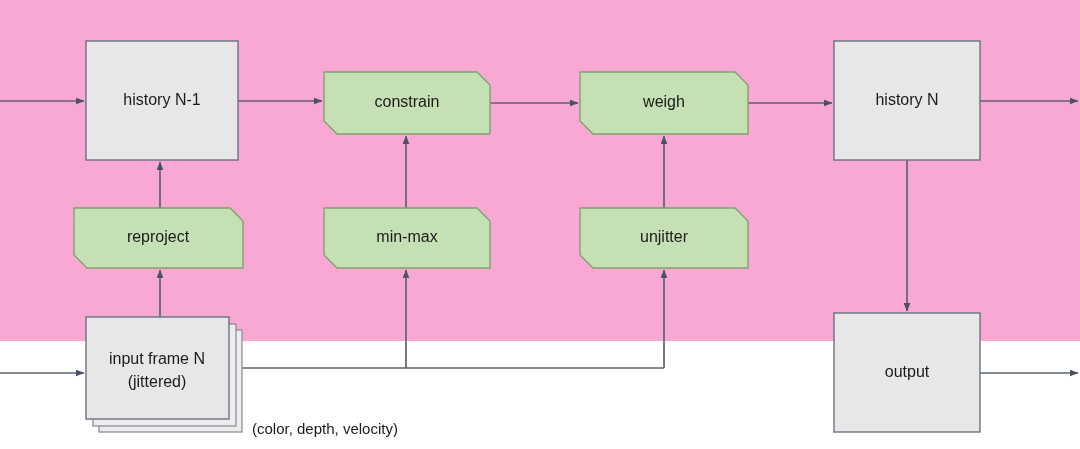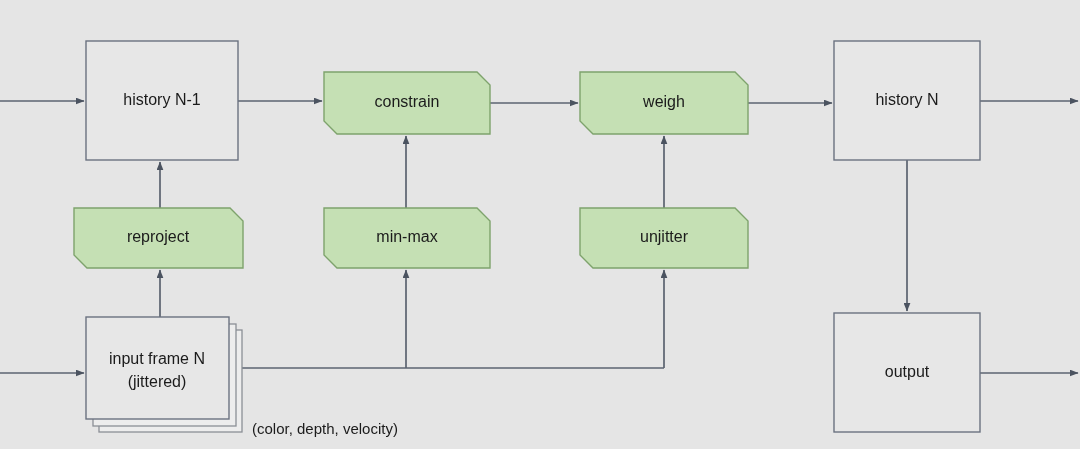--- a/index.html
+++ b/index.html
@@ -9,22 +9,22 @@
   }
   body {
     width: 1080px;
     height: 449px;
     font-family: "Liberation Sans", sans-serif;
     overflow: hidden;
   }
   #diagram-root {
     position: relative;
     width: 1080px;
-    height: 449px;
-    background: #e5e5e5;
+    height: 341px;
+    background: #f9a8d4;
   }
   svg#diagram-svg {
     display: block;
     width: 1080px;
     height: 449px;
   }
   .node-label {
     font-family: "Liberation Sans", sans-serif;
     font-size: 16px;
     fill: #1b1b1b;

